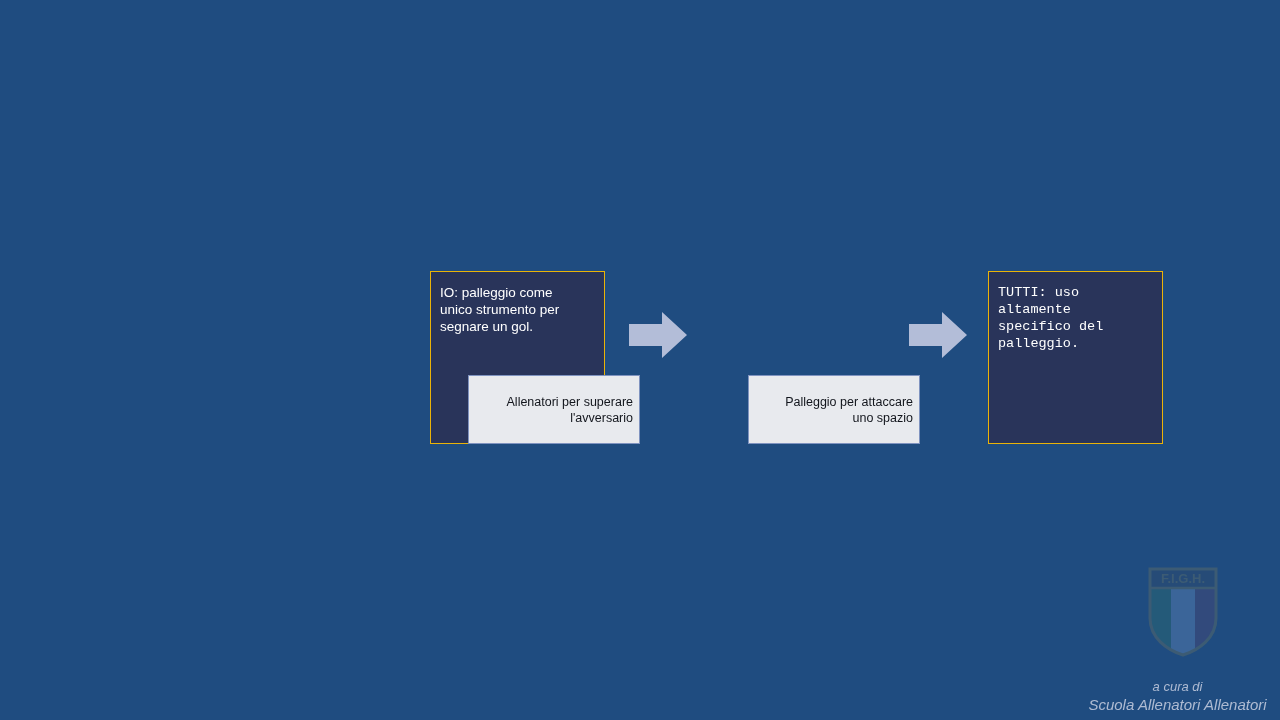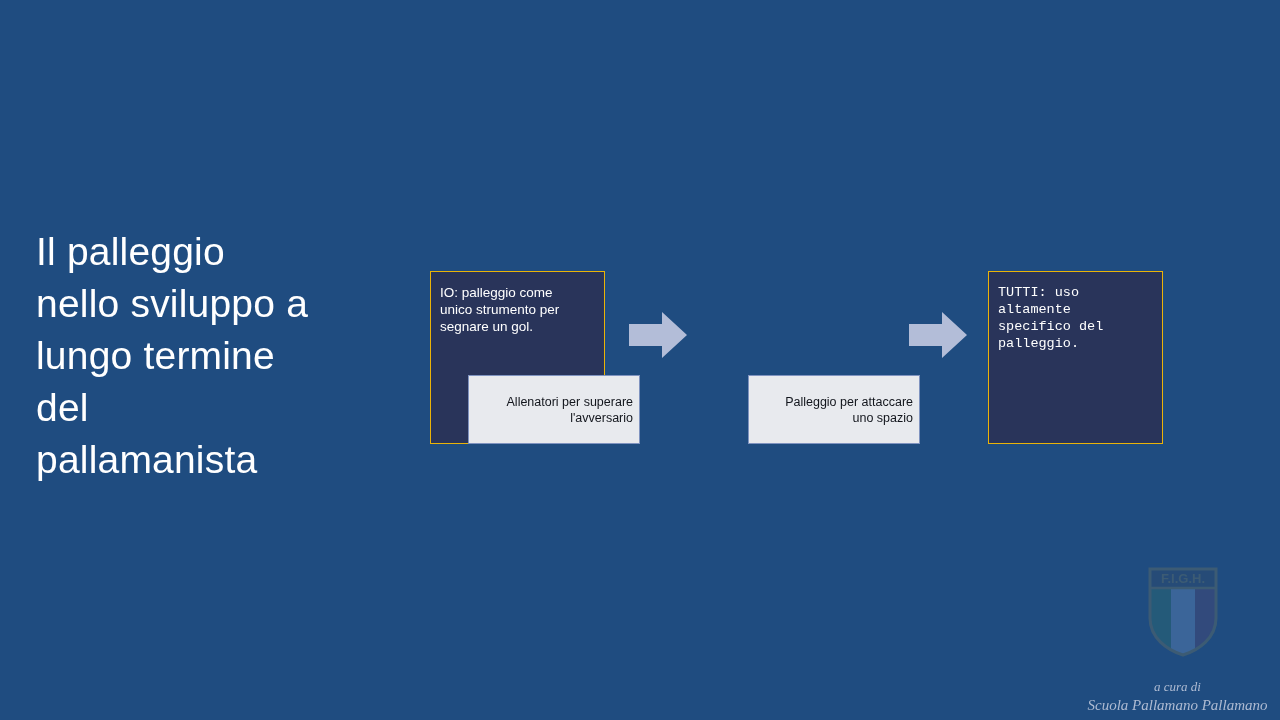--- a/index.html
+++ b/index.html
@@ -125,36 +125,31 @@
     height: 92px;
     opacity: 0.45;
   }
   .credit {
     position: absolute;
     left: 0;
     top: 112px;
     width: 205px;
     text-align: center;
     color: #aebbd2;
-    font-family: Liberation Serif, serif;
+    font-family: Liberation Sans, sans-serif;
     font-style: italic;
   }
   .credit-line1 { font-size: 13px; line-height: 17px; }
   .credit-line2 { font-size: 15px; line-height: 20px; }
 </style>
 </head>
 <body>
 
 <div class="slide">
 
-  <div class="slide-title">Il palleggio
-nello sviluppo a
-lungo termine
-del
-pallamanista</div>
 
   <div class="chain">
 
     <div class="stage stage-1">
       <div class="stage-dark">
         <div class="stage-dark-text">IO: palleggio come
 unico strumento per
 segnare un gol.</div>
       </div>
       <div class="stage-light">
@@ -207,18 +202,18 @@
           <rect x="48" y="22" width="24" height="70" fill="#4b4878"></rect>
         </g>
         <path d="M3,3 L69,3 L69,52 C69,72 52,84 36,89 C20,84 3,72 3,52 Z" fill="none" stroke="#5f6f66" stroke-width="3"></path>
         <line x1="3" y1="22" x2="69" y2="22" stroke="#5f6f66" stroke-width="2.5"></line>
         <text x="36" y="17" text-anchor="middle" font-family="Liberation Sans, sans-serif" font-size="13" font-weight="bold" fill="#5f6f66">F.I.G.H.</text>
       </svg>
     </div>
 
     <div class="credit">
       <div class="credit-line1">a cura di</div>
-      <div class="credit-line2">Scuola Pallamano Pallamano</div>
+      <div class="credit-line2">Scuola Allenatori Allenatori</div>
     </div>
 
   </div>
 
 </div>
 
 </body></html>

